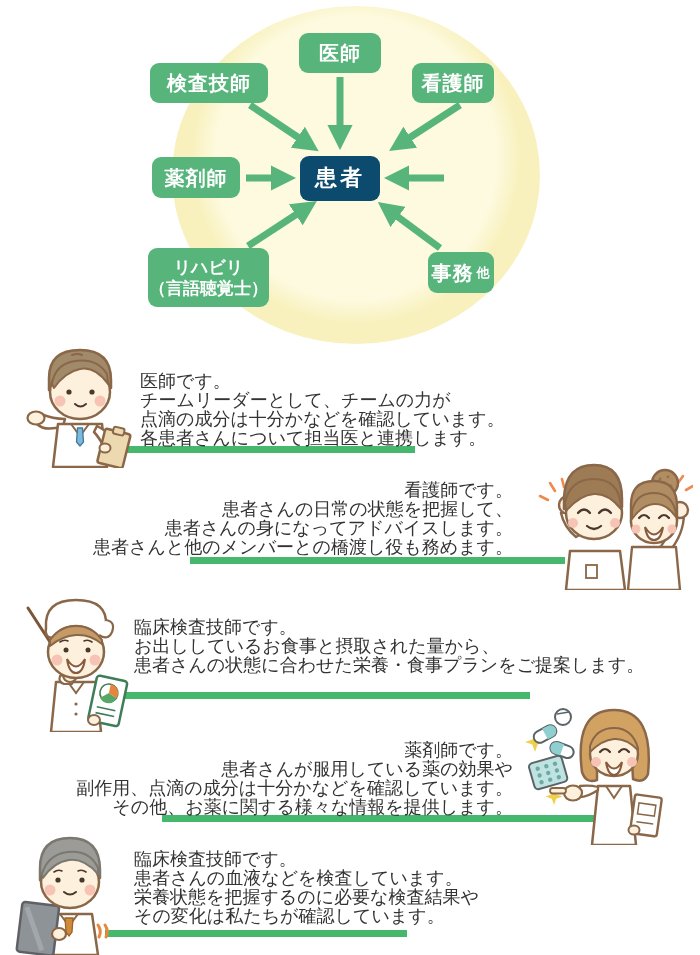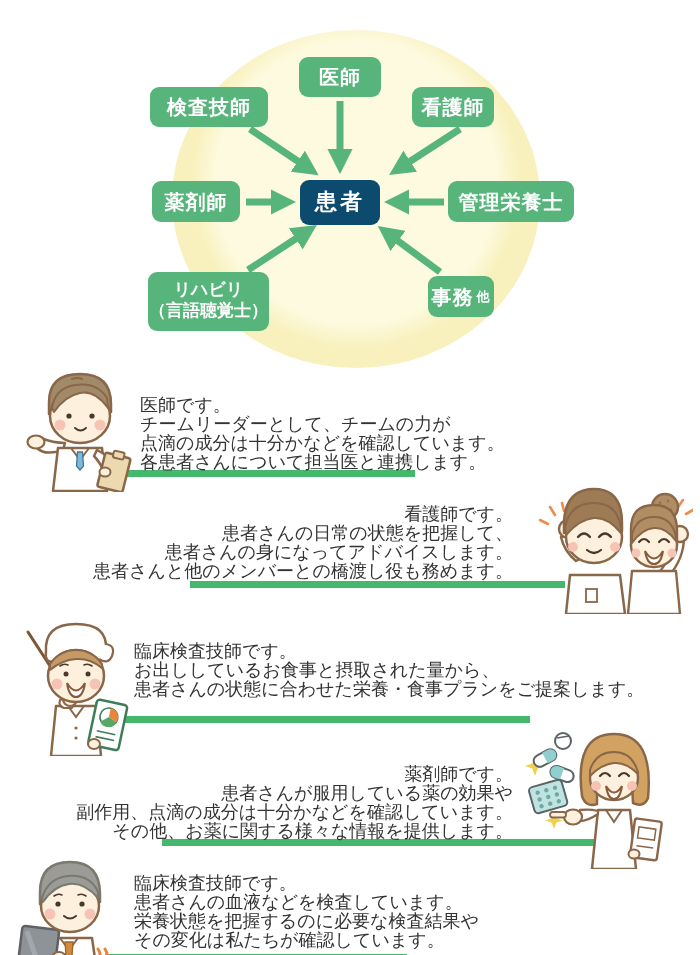--- a/index.html
+++ b/index.html
@@ -2,42 +2,42 @@
 <html><head>
 <meta charset="utf-8">
 <style>
   * { margin:0; padding:0; box-sizing:border-box; }
   html,body { background:#fff; }
   body {
     width:700px; height:955px; position:relative; overflow:hidden;
     font-family:"DejaVu Sans","Liberation Sans",sans-serif;
     color:#333;
   }
-  .page { position:absolute; inset:0;margin-top:24px; }
+  .page { position:absolute; inset:0; }
 
   
   .diagram { position:absolute; left:0; top:0; width:700px; height:345px; }
   .halo {
     position:absolute; left:172px; top:6px; width:368px; height:338px;
     border-radius:50%;
     background:radial-gradient(ellipse at 50% 45%, #fdfadf 0%, #fdfadf 54%, #f8f1be 63%, #f8f1be 100%);
   }
   .arrows { position:absolute; left:0; top:0; }
   .node {
     position:absolute; display:flex; align-items:center; justify-content:center;
     background:#57b57c; color:#fff; font-weight:bold; font-size:20px;
     border-radius:9px; text-align:center; line-height:1.2; letter-spacing:1px;
   }
   .n-doctor   { left:299px; top:33px;  width:82px;  height:40px; }
   .n-lab      { left:150px; top:63px;  width:118px; height:40px; }
   .n-nurse    { left:412px; top:63px;  width:82px;  height:40px; }
   .n-pharm    { left:152px; top:157px; width:88px;  height:41px; }
   .n-center   { left:300px; top:156px; width:80px;  height:45px; background:#0c4a6e; font-size:22px; letter-spacing:3px; }
   .n-diet     { left:448px; top:157px; width:126px; height:41px; }
-  .n-rehab    { left:148px; top:248px; width:121px; height:59px; font-size:17px; letter-spacing:0; flex-direction:column;font-family:Liberation Mono, monospace; }
+  .n-rehab    { left:148px; top:248px; width:121px; height:59px; font-size:17px; letter-spacing:0; flex-direction:column; }
   .n-admin    { left:428px; top:252px; width:66px;  height:41px;align-items:center; }
   .n-admin .suffix { font-size:13px; margin-left:3px; font-weight:bold; }
 
   
   .bar { position:absolute; height:7px; background:#45b86e; }
   .b1 { left:123px; top:446px; width:292px; }
   .b2 { left:190px; top:557px; width:375px; }
   .b3 { left:113px; top:692px; width:417px; }
   .b4 { left:162px; top:815px; width:440px; }
   .b5 { left:105px; top:930px; width:302px; }
@@ -88,23 +88,20 @@
       <span>検査技師</span>
     </div>
     <div class="node n-nurse">
       <span>看護師</span>
     </div>
     <div class="node n-pharm">
       <span>薬剤師</span>
     </div>
     <div class="node n-center">
       <span>患者</span>
-    </div>
-    <div class="node n-diet">
-      <span>管理栄養士</span>
     </div>
     <div class="node n-rehab">
       <span>リハビリ</span>
       <span>（言語聴覚士）</span>
     </div>
     <div class="node n-admin">
       <span>事務</span>
       <span class="suffix">他</span>
     </div>
   </div>

